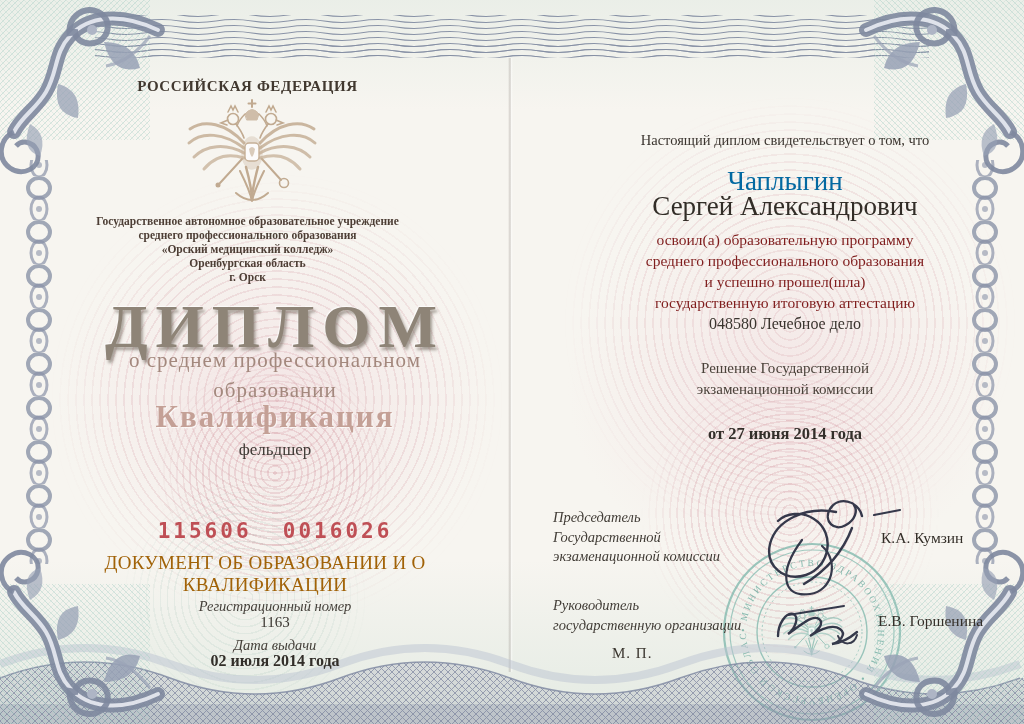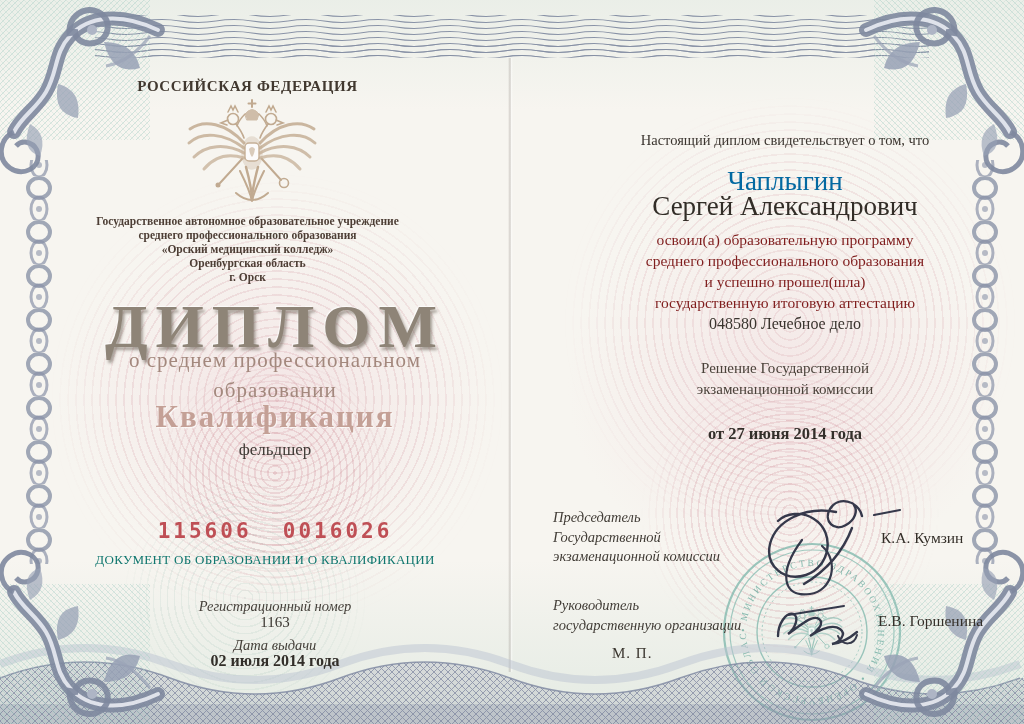--- a/index.html
+++ b/index.html
@@ -38,21 +38,21 @@
   #emblem{left:182px;top:96px;z-index:5;}
   #institution{left:50px;top:214px;width:395px;font-size:11.5px;font-weight:bold;line-height:14px;color:#4d3e35;}
   #diplomaTitle{left:60px;top:291px;width:430px;font-size:62px;font-weight:bold;letter-spacing:8px;color:#8e8477;
                 text-shadow:2px 3px 3px rgba(84,74,62,.5),-1px -1px 1px rgba(255,255,255,.75);}
   #subtitle{left:60px;top:345px;width:430px;font-size:21px;line-height:30px;letter-spacing:1px;color:#a3887d;}
   #qualLabel{left:60px;top:399px;width:430px;font-size:31px;font-weight:bold;letter-spacing:2px;color:#c4a096;
              text-shadow:1px 1px 1px rgba(255,255,255,.8);}
   #qualValue{left:60px;top:440px;width:430px;font-size:17px;color:#413c37;}
   #serial{left:60px;top:519px;width:430px;font-family:"DejaVu Sans Mono",monospace;font-size:21px;font-weight:bold;
           letter-spacing:3px;color:#bf4f55;white-space:pre;}
-  #docStatement{left:40px;top:552px;width:450px;font-size:13px;letter-spacing:.3px;color:#0f766e;}
+  #docStatement{left:40px;top:552px;width:450px;font-size:19px;letter-spacing:.3px;color:#a16207;}
   #regLabel{left:60px;top:598px;width:430px;font-size:14.5px;font-style:italic;color:#45403a;}
   #regNumber{left:60px;top:614px;width:430px;font-size:15px;color:#38342f;}
   #dateLabel{left:60px;top:637px;width:430px;font-size:14.5px;font-style:italic;color:#45403a;}
   #dateValue{left:60px;top:652px;width:430px;font-size:16px;font-weight:bold;color:#322e29;}
 
   
   #statement{left:565px;top:132px;width:440px;font-size:14.5px;color:#3b352f;}
   #surname{left:565px;top:158px;width:440px;font-size:27px;color:#0369a1;margin-top:8px;}
   #givenNames{left:565px;top:191px;width:440px;font-size:27px;color:#322d27;}
   #program{left:565px;top:229px;width:440px;font-size:15.5px;line-height:21px;color:#7f1d1d;}

